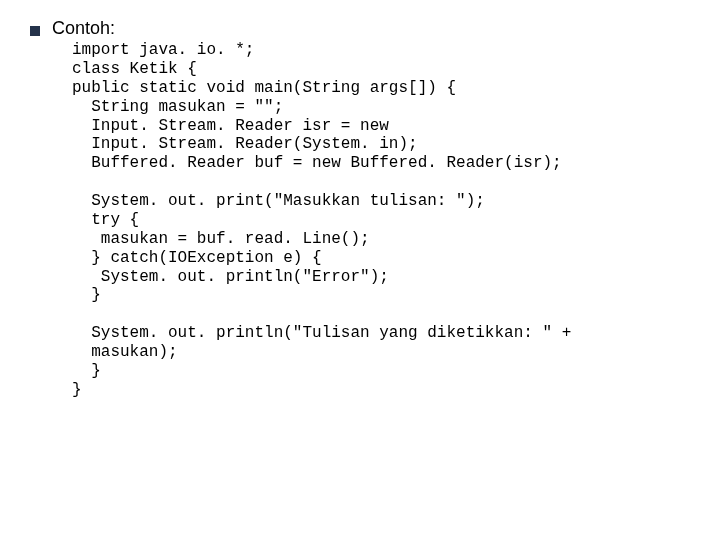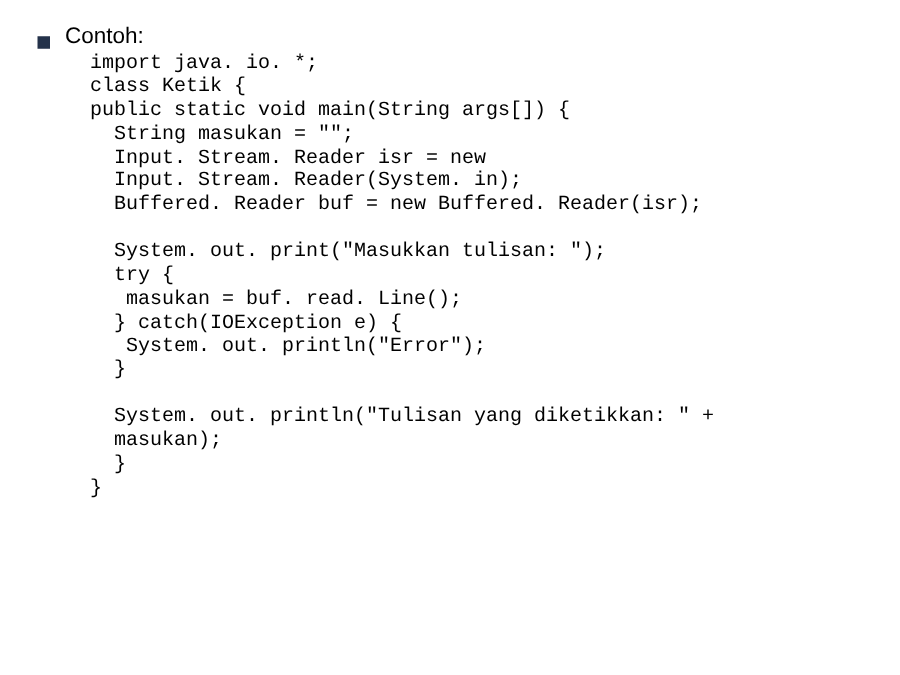--- a/index.html
+++ b/index.html
@@ -10,21 +10,21 @@
     body {
       width: 720px;
       height: 540px;
       background: #ffffff;
       font-family: Arial, sans-serif;
       padding: 18px 30px;
       position: relative;
     }
     .header-row {
       display: flex;
-      align-items: flex-end;
+      align-items: center;
       margin-bottom: 2px;
     }
     .bullet {
       width: 10px;
       height: 10px;
       background: #24324a;
       margin-right: 12px;
       margin-top: 5px;
       flex-shrink: 0;
     }

